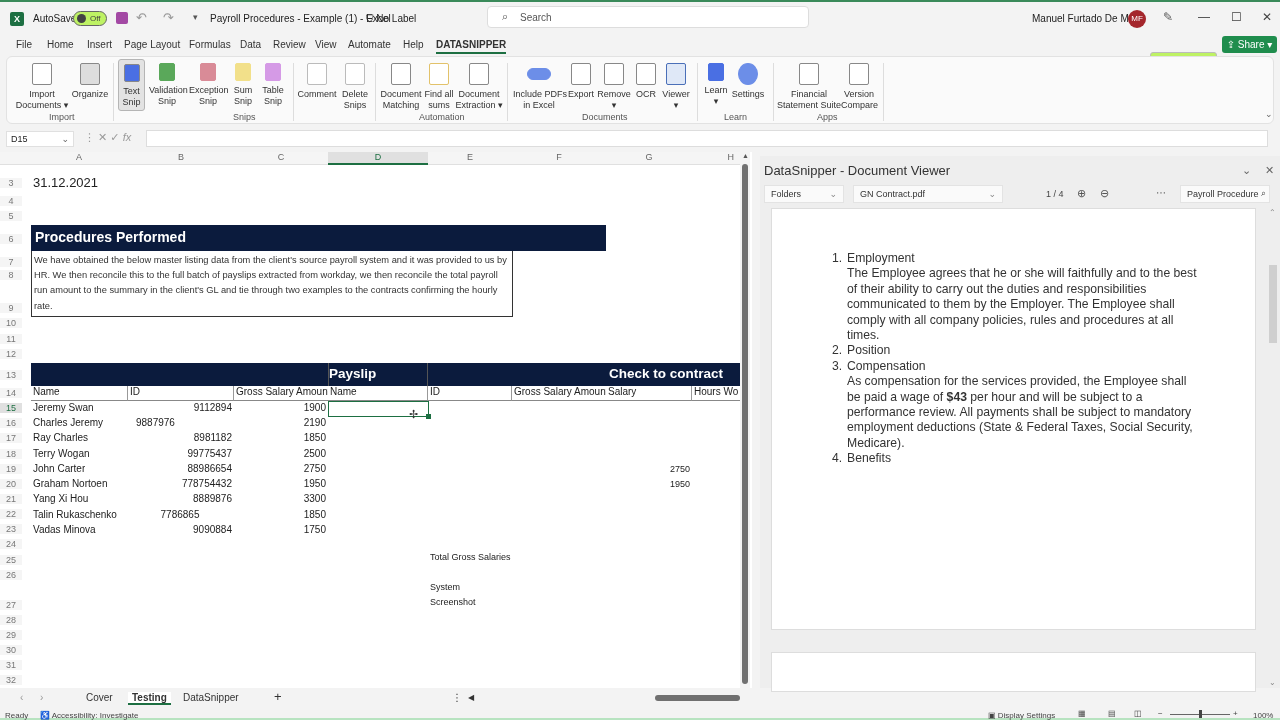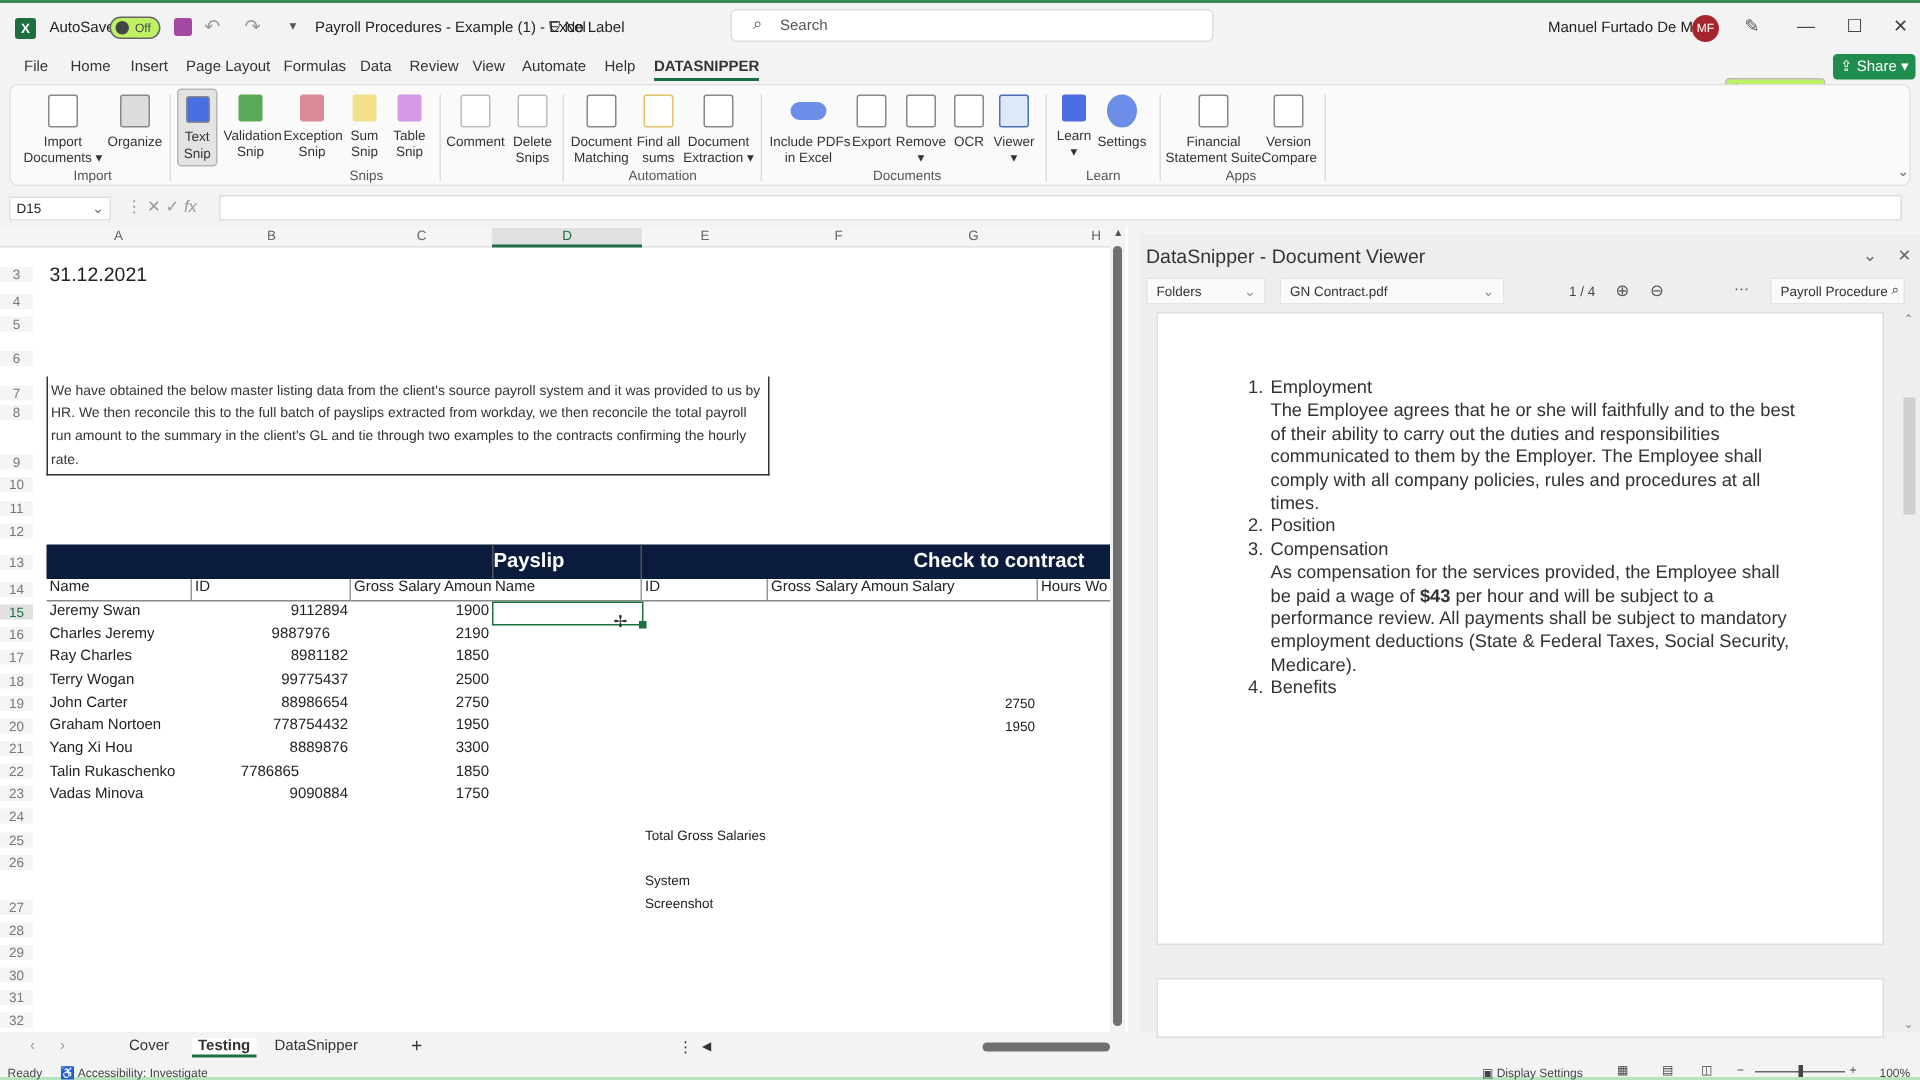--- a/index.html
+++ b/index.html
@@ -201,20 +201,21 @@
   <div class="rowhdr" style="top:418px">26</div>
   <div class="rowhdr" style="top:448px">27</div>
   <div class="rowhdr" style="top:463px">28</div>
   <div class="rowhdr" style="top:478px">29</div>
   <div class="rowhdr" style="top:493px">30</div>
   <div class="rowhdr" style="top:508px">31</div>
   <div class="rowhdr" style="top:523px">32</div>
 
   <div class="cell" style="left:33px;top:23px;font-size:13px">31.12.2021</div>
 
+  <div class="cell navy" style="left:31px;top:73px;width:575px;height:26px;padding:4px 4px">Procedures Performed</div>
   <div class="cell" style="left:31px;top:99px;width:482px;height:66px;border:1px solid #333;border-top:none;white-space:normal;font-size:9.3px;line-height:15.2px;padding:2px 2px;color:#333">We have obtained the below master listing data from the client's source payroll system and it was provided to us by HR. We then reconcile this to the full batch of payslips extracted from workday, we then reconcile the total payroll run amount to the summary in the client's GL and tie through two examples to the contracts confirming the hourly rate.</div>
 
   <div class="cell navy" style="left:31px;top:211px;width:709px;height:23px"></div>
   <div class="cell" style="left:328px;top:211px;width:100px;height:23px;border-left:1px solid #555;border-right:1px solid #555;color:#fff;font-weight:bold;font-size:13.5px;text-align:left;padding-top:3px">Payslip</div>
   <div class="cell" style="left:609px;top:214px;color:#fff;font-weight:bold;font-size:13.5px">Check to contract</div>
 
   <div class="cell" style="left:31px;top:234px;width:97px;height:15px;border-bottom:1px solid #888;border-right:1px solid #999;padding-left:2px">Name</div>
   <div class="cell" style="left:128px;top:234px;width:106px;height:15px;border-bottom:1px solid #888;border-right:1px solid #999;padding-left:2px">ID</div>
   <div class="cell" style="left:234px;top:234px;width:94px;height:15px;border-bottom:1px solid #888;padding-left:2px">Gross Salary Amount</div>
   <div class="cell" style="left:328px;top:234px;width:100px;height:15px;border-bottom:1px solid #888;border-right:1px solid #999;padding-left:2px">Name</div>
@@ -223,21 +224,21 @@
   <div class="cell" style="left:606px;top:234px;width:86px;height:15px;border-bottom:1px solid #888;border-right:1px solid #999;padding-left:2px">Salary</div>
   <div class="cell" style="left:692px;top:234px;width:48px;height:15px;border-bottom:1px solid #888;padding-left:2px">Hours Wo</div>
 
   <div>
     <div class="cell" style="left:33px;top:250px">Jeremy Swan</div>
     <div class="cell" style="left:128px;top:250px;width:104px;text-align:right">9112894</div>
     <div class="cell" style="left:234px;top:250px;width:92px;text-align:right">1900</div>
   </div>
   <div>
     <div class="cell" style="left:33px;top:265px">Charles Jeremy</div>
-    <div class="cell" style="left:116px;top:265px;width:104px;text-align:right">9887976</div>
+    <div class="cell" style="left:136px;top:265px;width:104px;text-align:left">9887976</div>
     <div class="cell" style="left:234px;top:265px;width:92px;text-align:right">2190</div>
   </div>
   <div>
     <div class="cell" style="left:33px;top:280px">Ray Charles</div>
     <div class="cell" style="left:128px;top:280px;width:104px;text-align:right">8981182</div>
     <div class="cell" style="left:234px;top:280px;width:92px;text-align:right">1850</div>
   </div>
   <div>
     <div class="cell" style="left:33px;top:296px">Terry Wogan</div>
     <div class="cell" style="left:128px;top:296px;width:104px;text-align:right">99775437</div>

